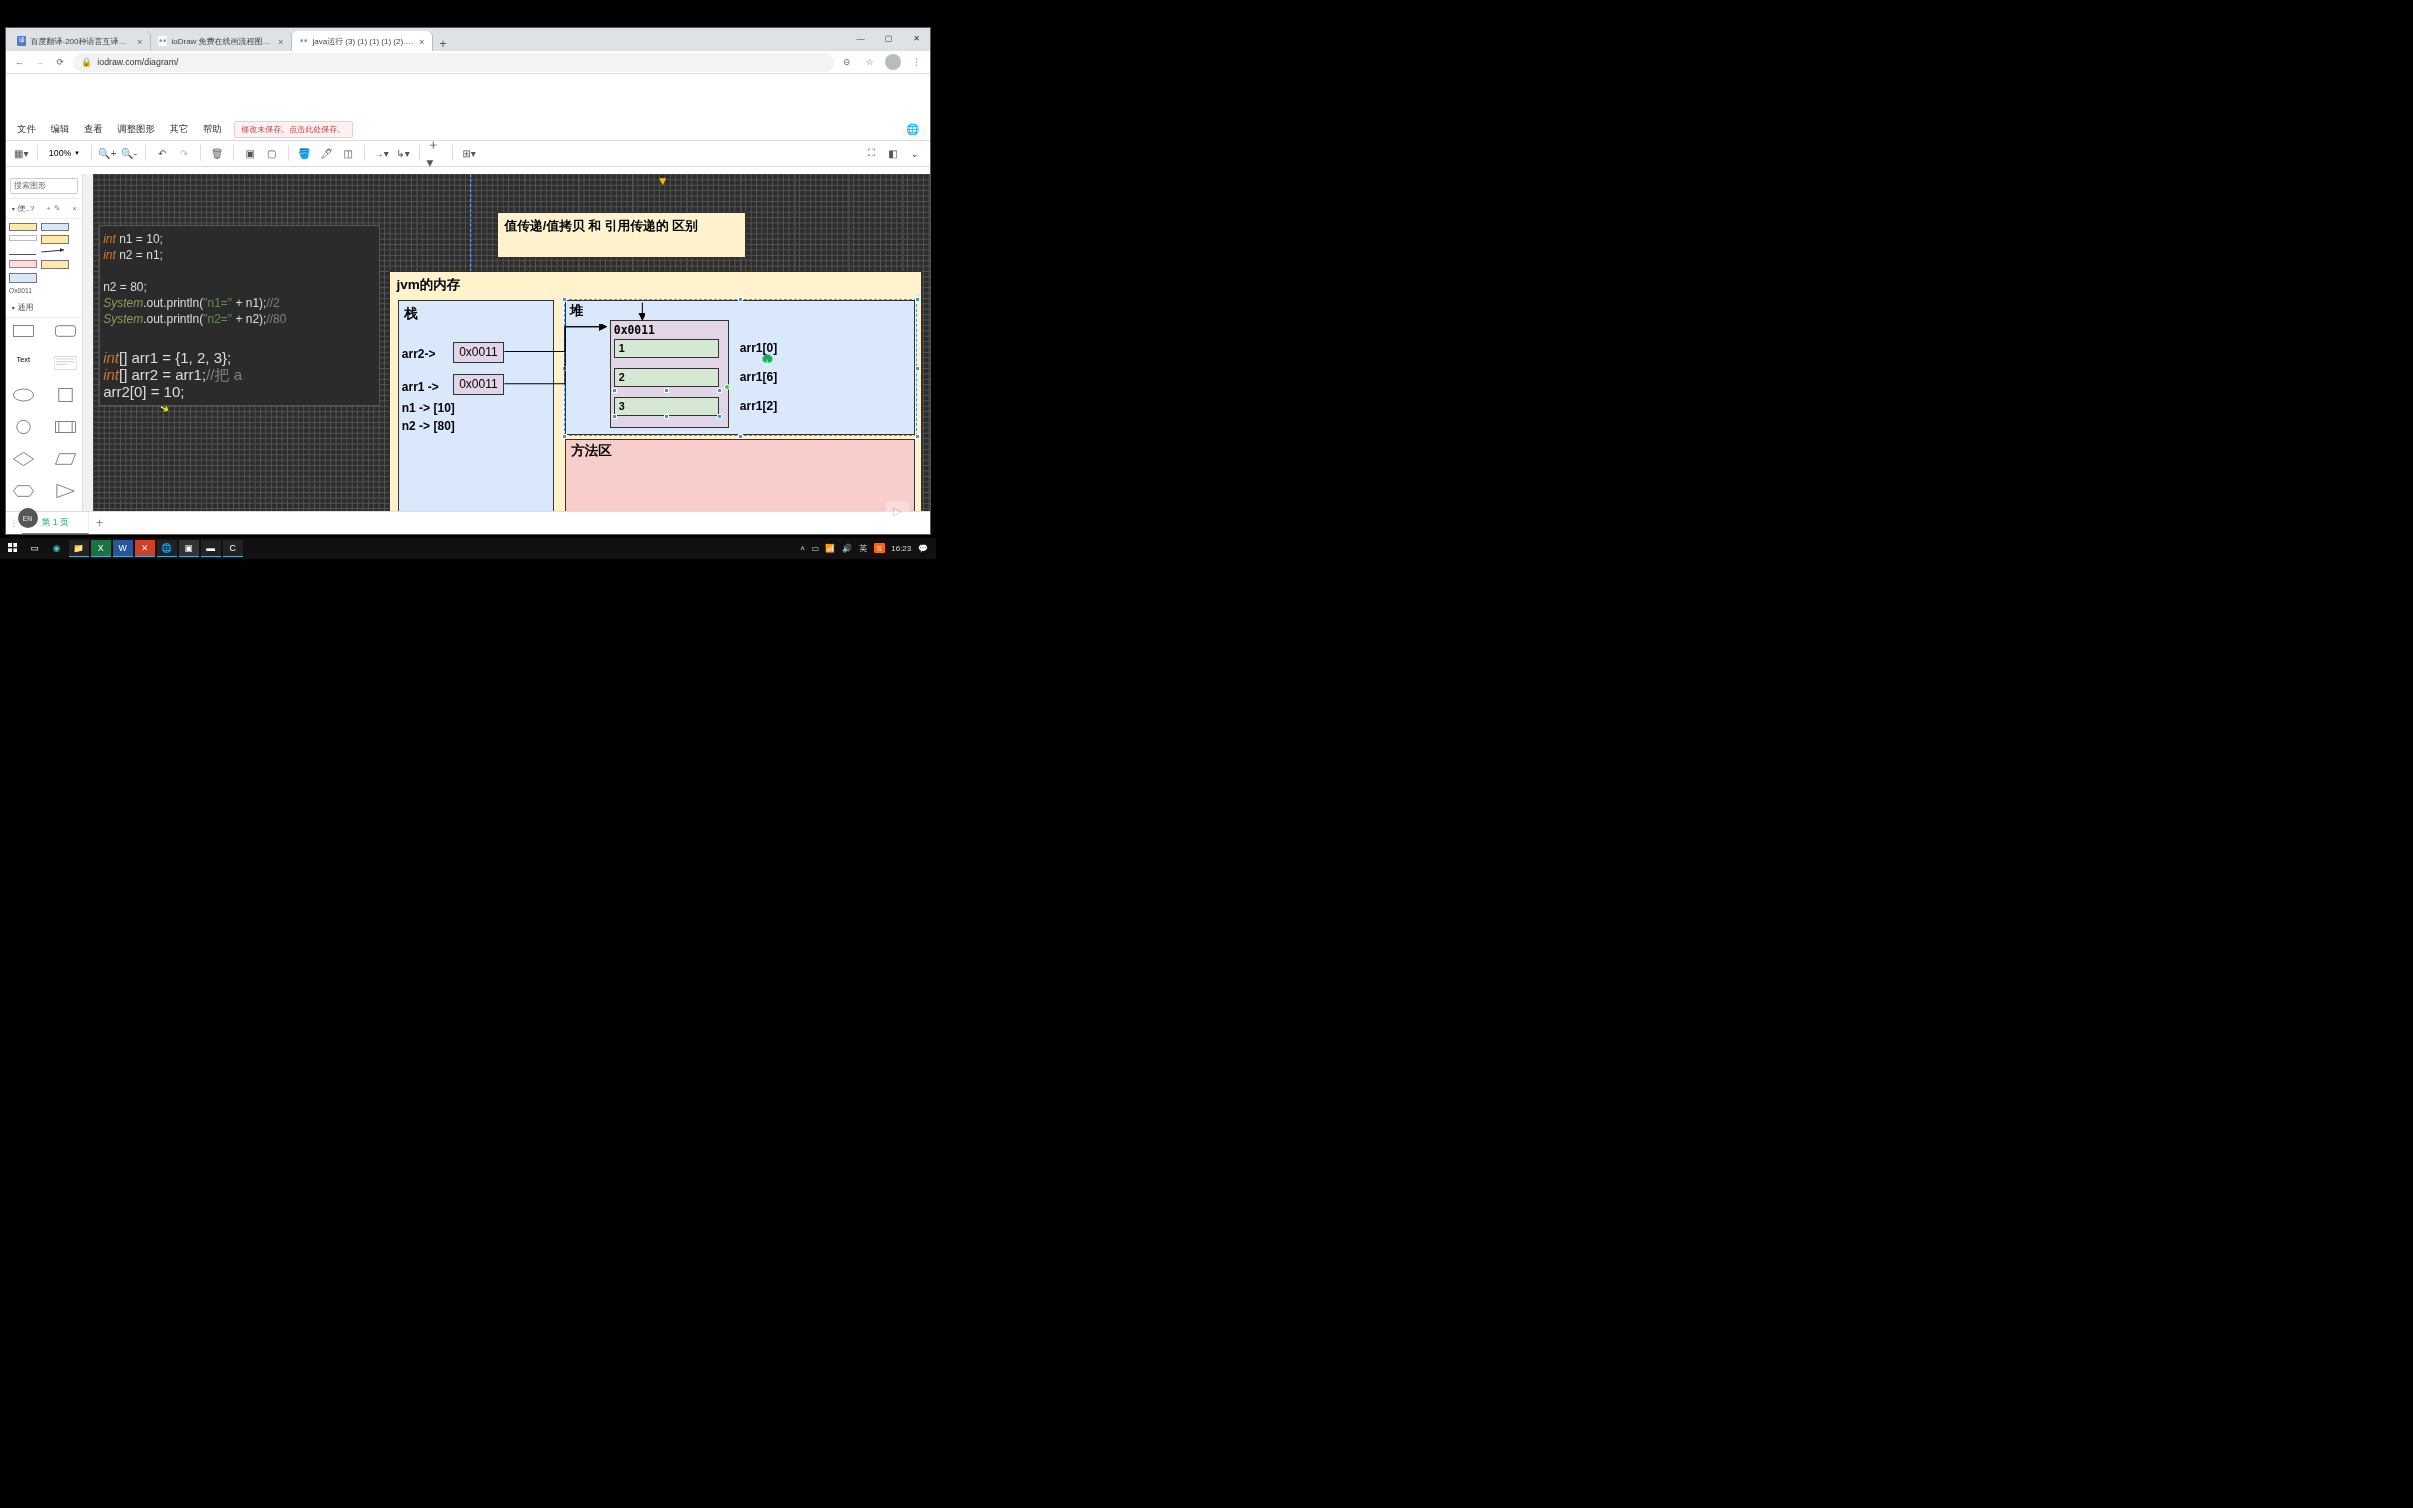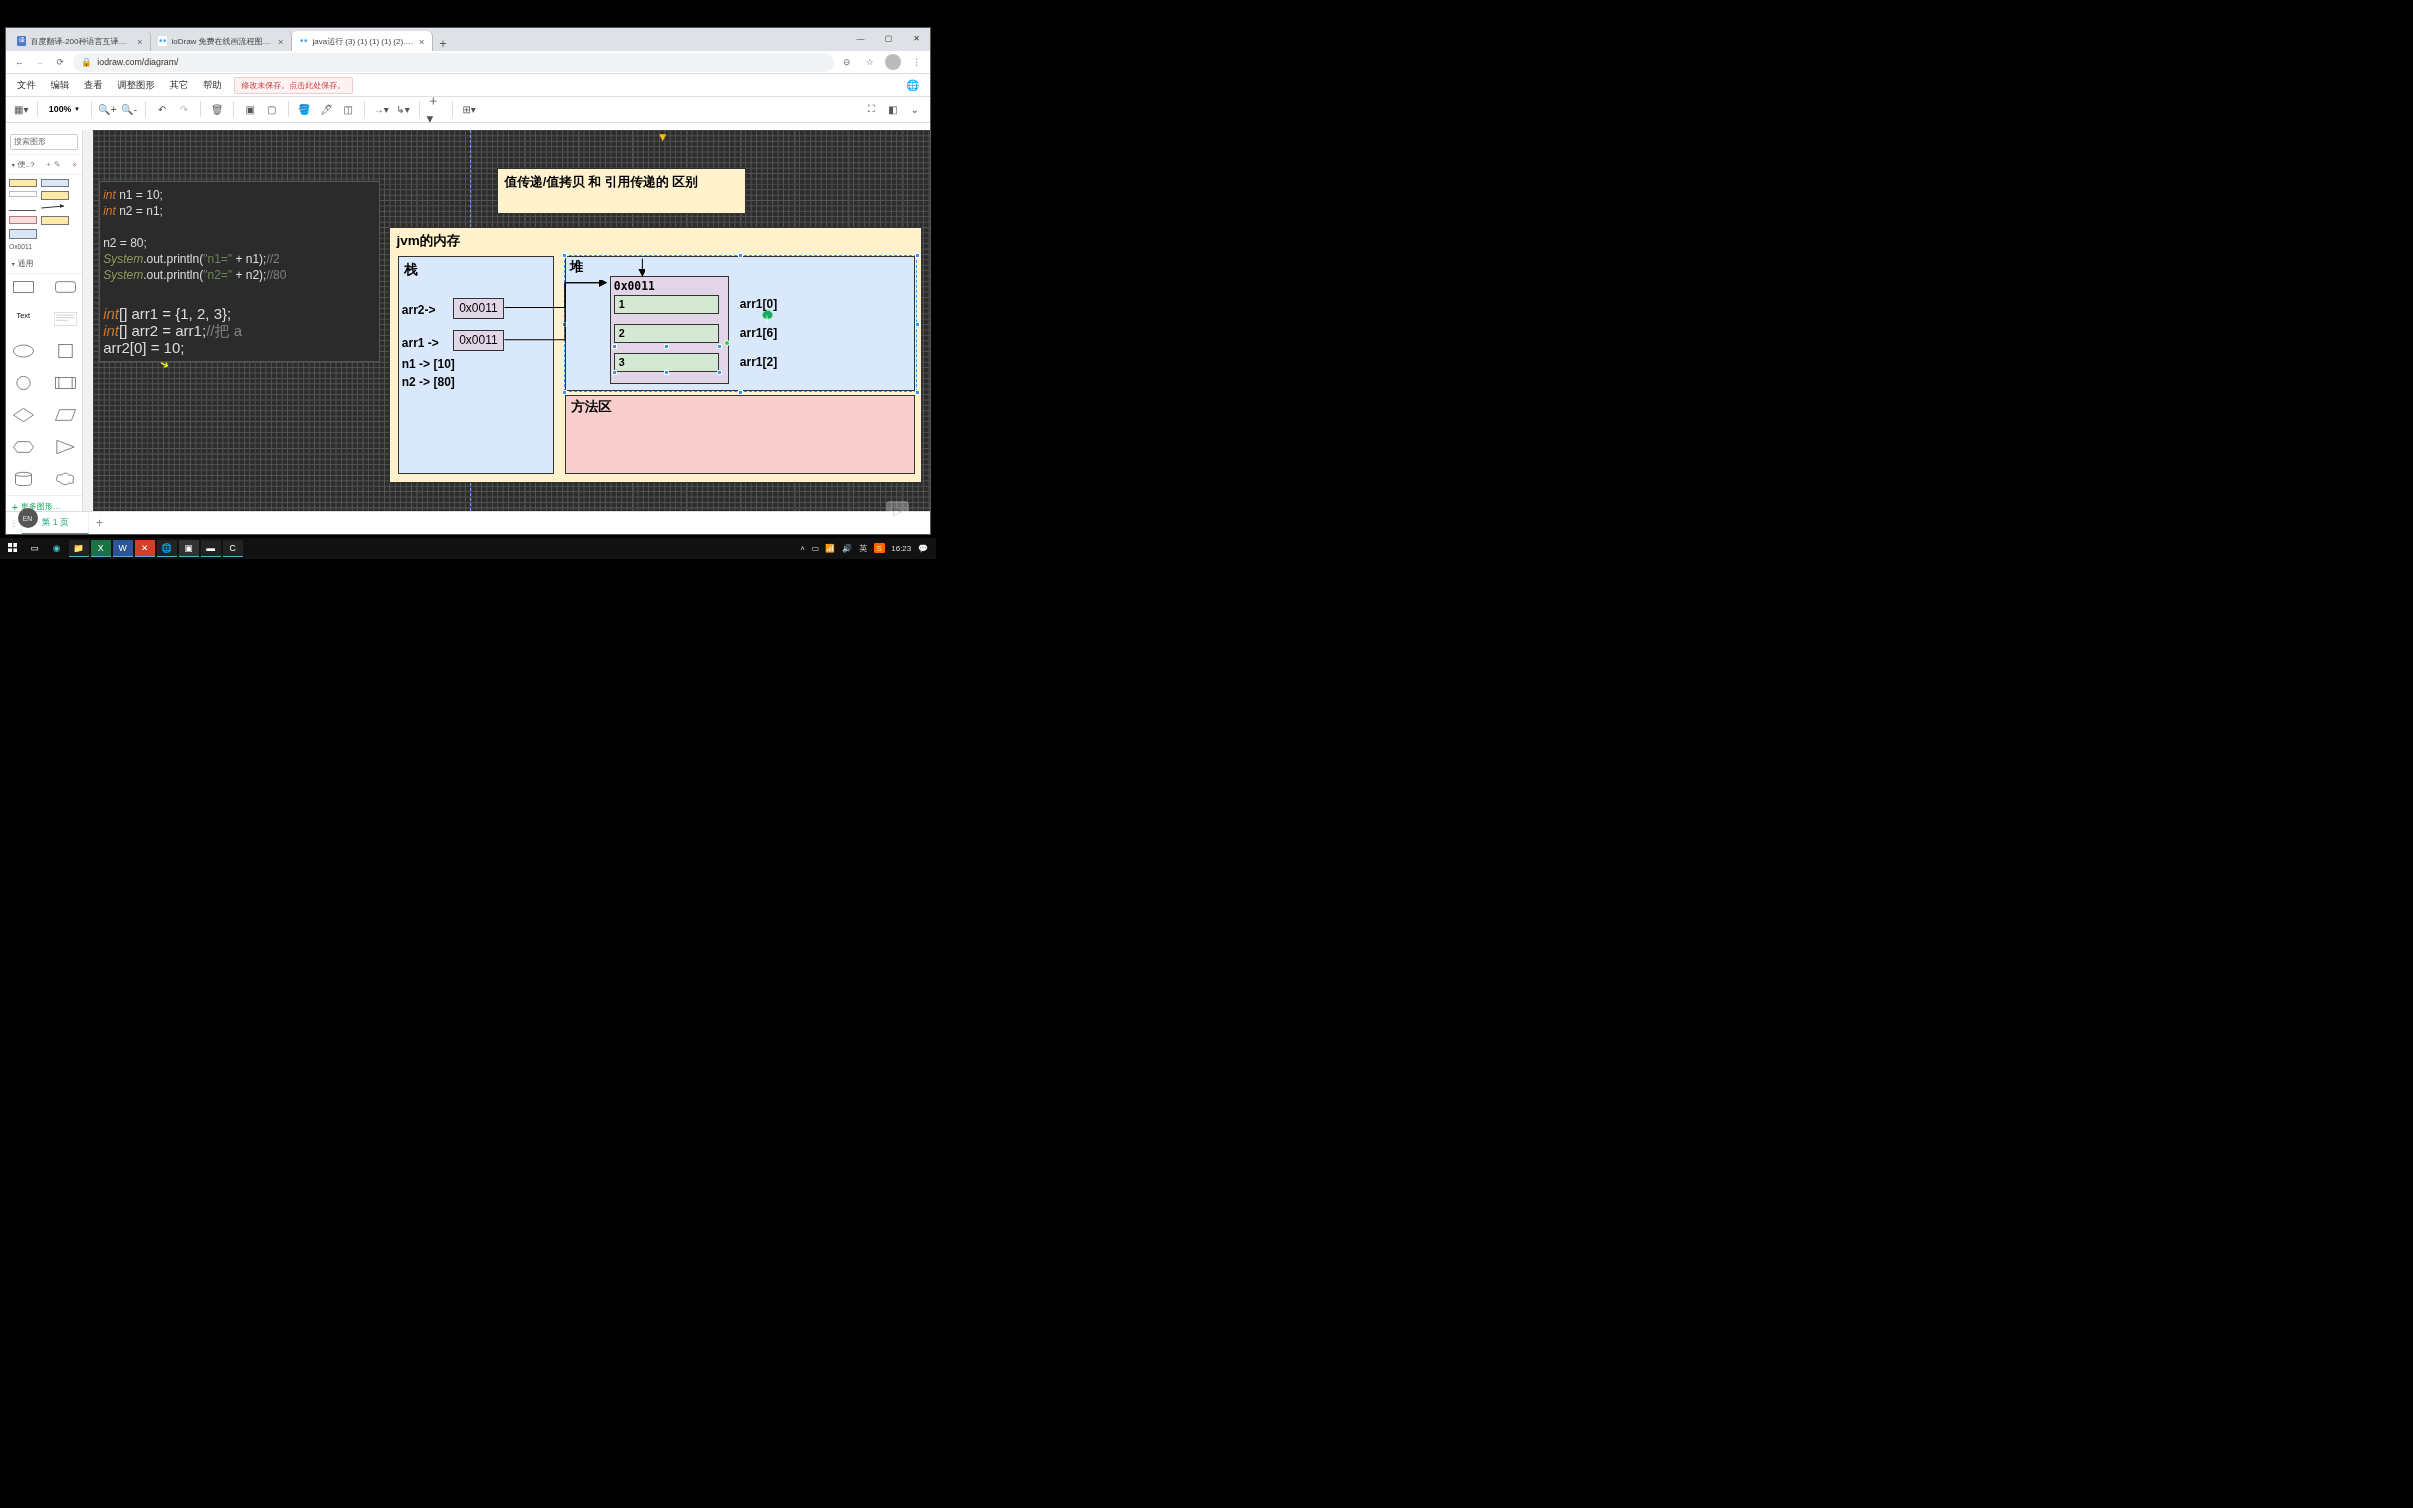--- a/index.html
+++ b/index.html
@@ -18,30 +18,30 @@
     .win-btn { width: 28px; height: 23px; display: flex; align-items: center; justify-content: center; font-size: 8px; color: #333; }
 
     .addr-bar { height: 23px; border-bottom: 0.7px solid #ddd; display: flex; align-items: center; padding: 0 5.4px; gap: 5.4px; }
     .nav-icon { width: 15px; height: 15px; display: flex; align-items: center; justify-content: center; color: #5f6368; border-radius: 50%; }
     .omnibox { flex: 1; background: #f1f3f4; border-radius: 9.4px; height: 19px; display: flex; align-items: center; padding: 0 8px; gap: 5.4px; font-size: 8.8px; color: #333; }
     .lock { color: #5f6368; }
     .right-icons { display: flex; gap: 8px; align-items: center; }
     .avatar { width: 16px; height: 16px; border-radius: 50%; background: #bbb; }
 
     
-    .menu-bar { height: 23px; border-bottom: 0.7px solid #ddd; display: flex; align-items: center; padding: 0 4px; gap: 1.3px; }
+    .menu-bar { height: 23px; border-bottom: 0.7px solid #ddd; display: flex; align-items: center; padding: 0 4px; gap: 1.3px; margin-top: 44px; }
     .menu-item { padding: 2.7px 6.7px; font-size: 9.4px; color: #333; }
     .save-warning { margin-left: 4px; color: #c44; border: 0.7px solid #ecc; background: #fdf2f2; padding: 2px 6.7px; font-size: 8px; border-radius: 2px; }
     .globe { margin-left: auto; color: #888; font-size: 10.8px; padding: 0 5.4px; }
 
     
     .toolbar { height: 25.6px; border-bottom: 0.7px solid #ddd; display: flex; align-items: center; padding: 0 5.4px; gap: 2.7px; }
     .tool-btn { width: 19px; height: 19px; display: flex; align-items: center; justify-content: center; color: #555; font-size: 10px; border-radius: 1.3px; }
     .tool-sep { width: 0.7px; height: 16px; background: #ddd; margin: 0 4px; }
-    .zoom-box { display: flex; align-items: center; padding: 0 4px; font-size: 8.8px; gap: 2.7px; font-weight: bold; }
+    .zoom-box { display: flex; align-items: center; padding: 0 4px; font-size: 8.8px; gap: 2.7px; }
     .toolbar-right { margin-left: auto; display: flex; gap: 2.7px; }
 
     
     .main-area { flex: 1; display: flex; overflow: hidden; position: relative; margin-top: 7px; }
     .scrollbar-v { width: 9.4px; background: #f1f1f1; }
     .side-panel { width: 77px; border-right: 0.7px solid #ddd; display: flex; flex-direction: column; }
     .search-row { padding: 4px; border-bottom: 0.7px solid #eee; }
     .search-input { width: 100%; height: 16px; font-size: 8px; padding: 0 2.7px; border: 0.7px solid #ccc; border-radius: 1.3px; }
     .acc-header { padding: 4px 5.4px; font-size: 8px; color: #555; display: flex; align-items: center; gap: 2.7px; border-bottom: 0.7px solid #eee; }
     .acc-close { margin-left: auto; color: #c55; }

